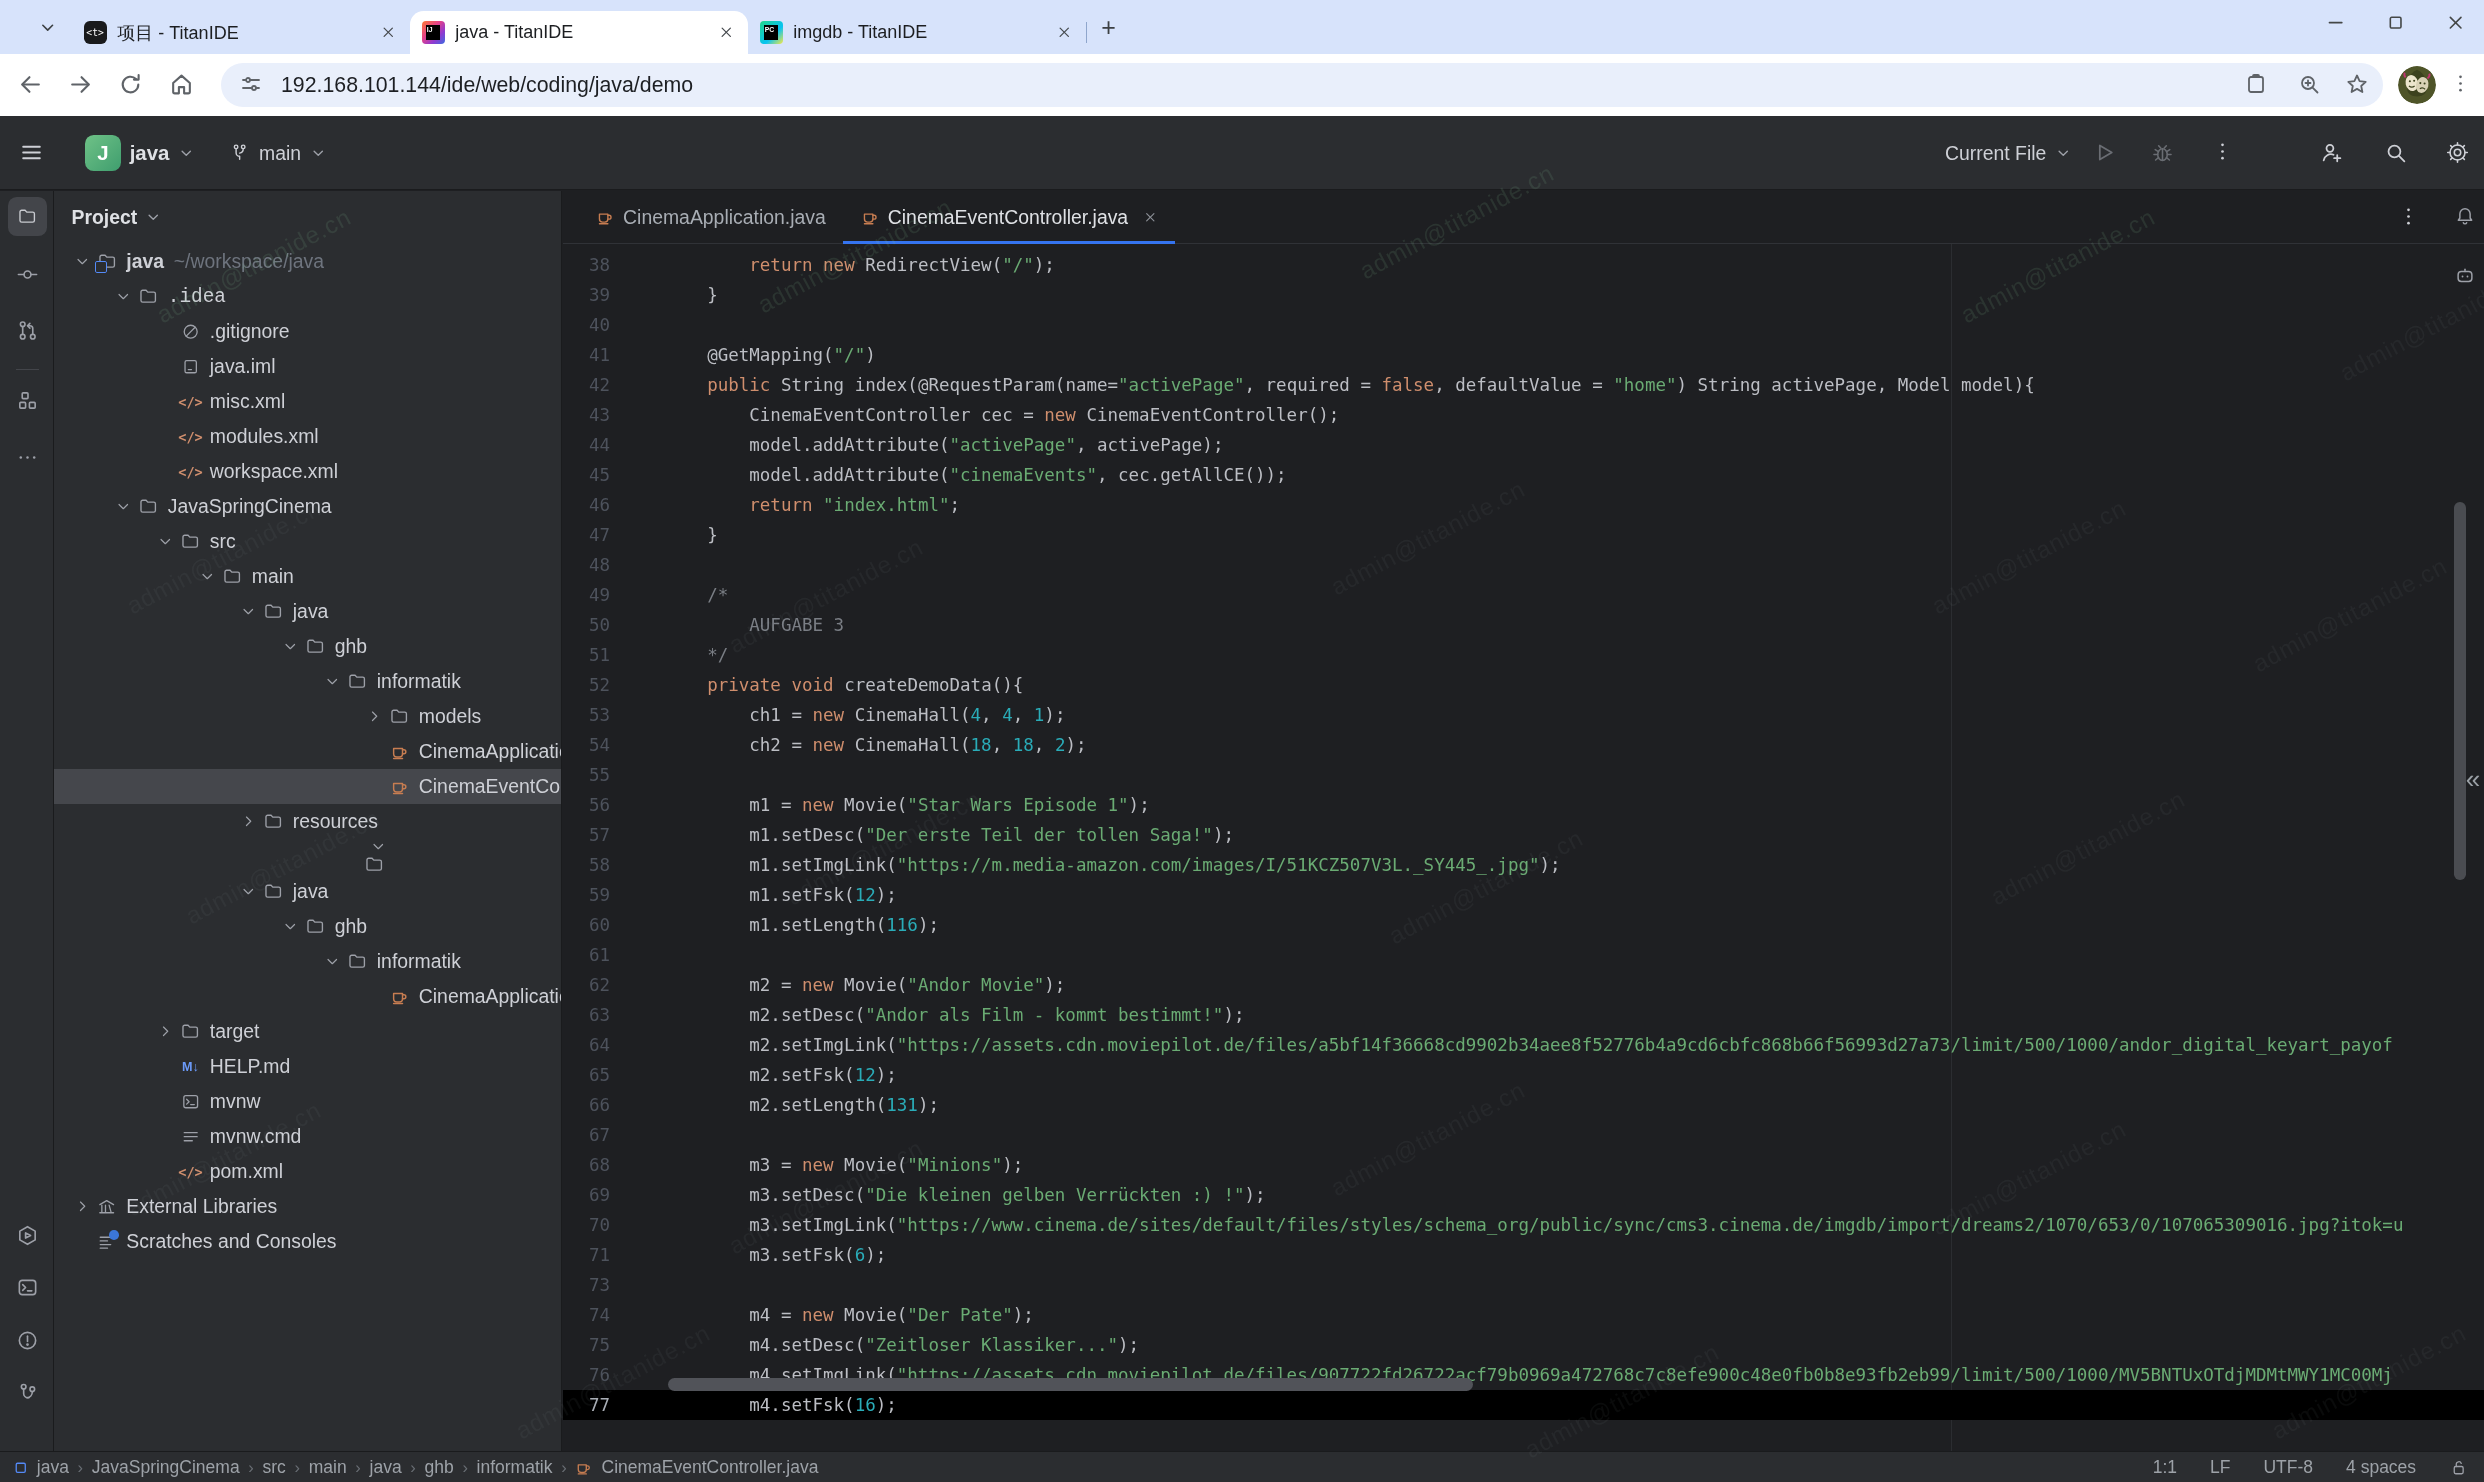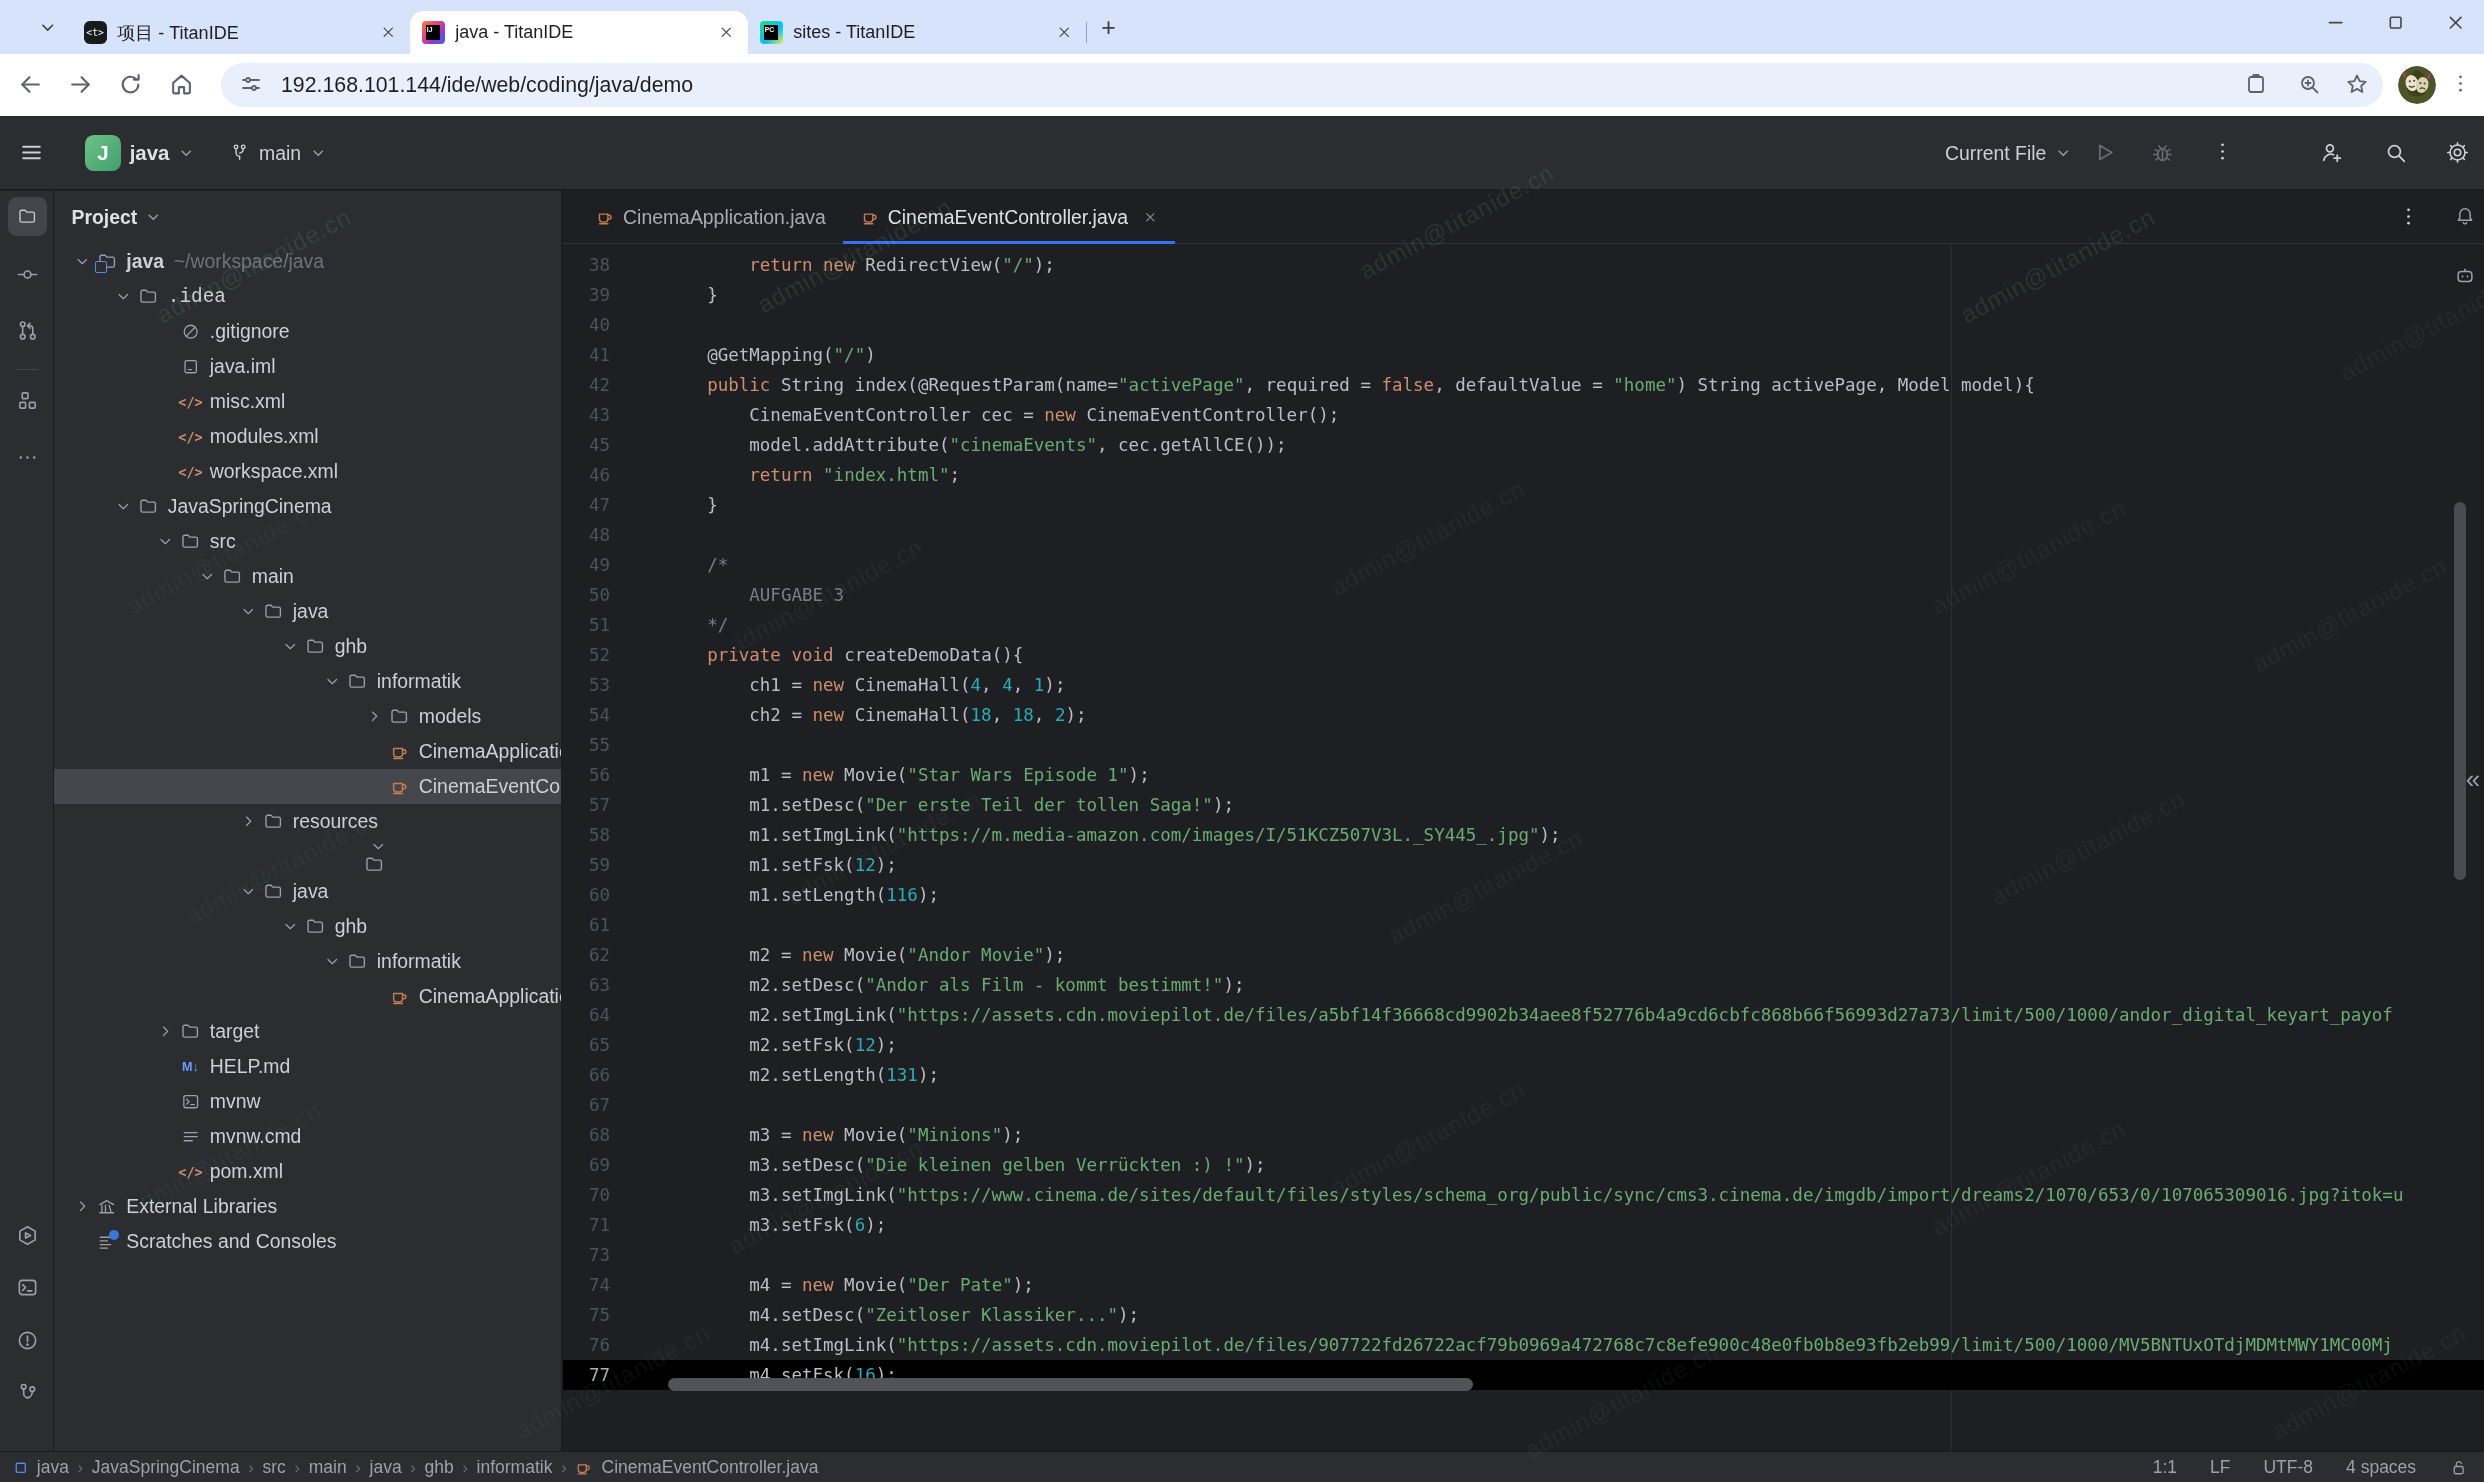--- a/index.html
+++ b/index.html
@@ -117,21 +117,21 @@
           </span>
         </div>
         <div class="btab">
           <span class="fav">
             <span style="display:flex;width:23px;height:23px;border-radius:3.9px;background:linear-gradient(135deg,#21d789 0%,#07c3f2 60%,#f8e944 100%);align-items:center;justify-content:center">
               <span style="width:14.6px;height:14.6px;background:#000;display:flex;align-items:flex-start;justify-content:flex-start">
                 <span style="color:#fff;font-size:6.8px;font-weight:bold;line-height:7.8px;padding:1px">PC</span>
               </span>
             </span>
           </span>
-          <span class="title">sites - TitanIDE</span>
+          <span class="title">imgdb - TitanIDE</span>
           <span>
             <svg viewBox="0 0 24 24" width="16.5" height="16.5" fill="none" stroke="#474b4f" stroke-width="1.8" stroke-linecap="round" stroke-linejoin="round">
               <line x1="6" y1="6" x2="18" y2="18"></line>
               <line x1="18" y1="6" x2="6" y2="18"></line>
             </svg>
           </span>
         </div>
         <div class="tabdiv"></div>
       </div>
     <div class="newtab">+</div>
@@ -788,20 +788,24 @@
         </div>
         <div class="cline">
           <span class="gut">42</span>
           <span class="ctext"><span class="tk-p">    </span><span class="tk-k">public</span><span class="tk-p"> String index(@RequestParam(name=</span><span class="tk-s">"activePage"</span><span class="tk-p">, required = </span><span class="tk-k">false</span><span class="tk-p">, defaultValue = </span><span class="tk-s">"home"</span><span class="tk-p">) String activePage, Model model){</span></span>
         </div>
         <div class="cline">
           <span class="gut">43</span>
           <span class="ctext"><span class="tk-p">        CinemaEventController cec = </span><span class="tk-k">new</span><span class="tk-p"> CinemaEventController();</span></span>
         </div>
         <div class="cline">
+          <span class="gut">44</span>
+          <span class="ctext"><span class="tk-p">        model.addAttribute(</span><span class="tk-s">"activePage"</span><span class="tk-p">, activePage);</span></span>
+        </div>
+        <div class="cline">
           <span class="gut">45</span>
           <span class="ctext"><span class="tk-p">        model.addAttribute(</span><span class="tk-s">"cinemaEvents"</span><span class="tk-p">, cec.getAllCE());</span></span>
         </div>
         <div class="cline">
           <span class="gut">46</span>
           <span class="ctext"><span class="tk-p">        </span><span class="tk-k">return</span><span class="tk-p"> </span><span class="tk-s">"index.html"</span><span class="tk-p">;</span></span>
         </div>
         <div class="cline">
           <span class="gut">47</span>
           <span class="ctext"><span class="tk-p">    }</span></span>

